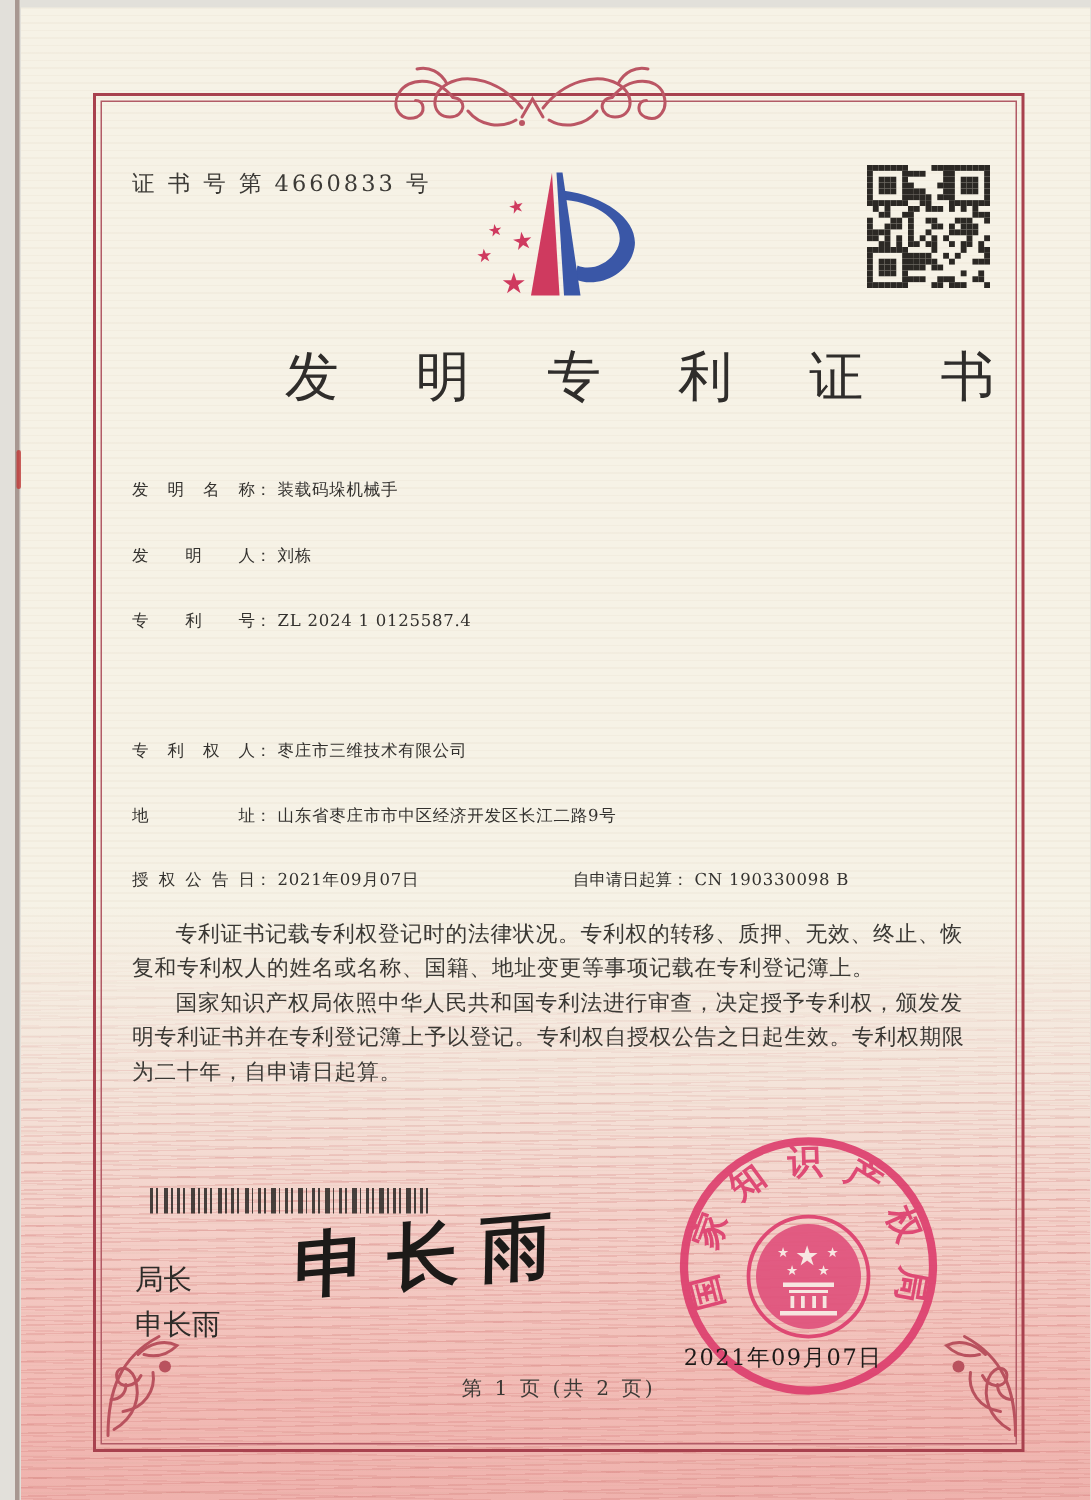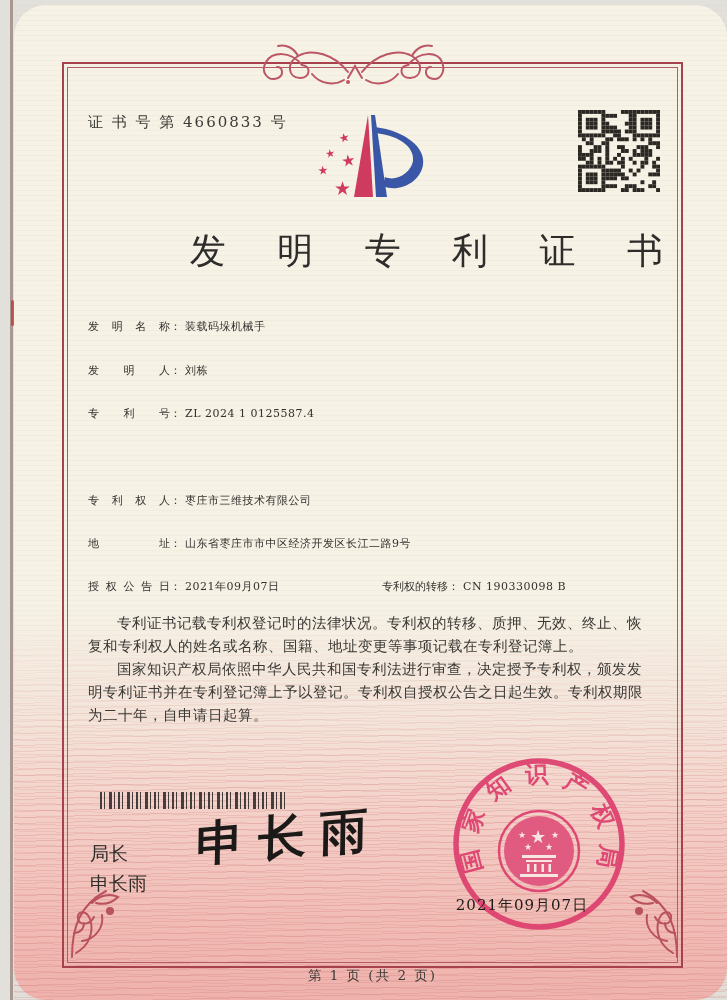--- a/index.html
+++ b/index.html
@@ -1,20 +1,20 @@
 <!DOCTYPE html>
 <html><head>
 <meta charset="utf-8">
 <style>
   * { margin:0; padding:0; box-sizing:border-box; }
   html,body { width:727px; height:1000px; }
   body { background:#e2e0da; font-family:"DejaVu Serif","Liberation Serif",serif; overflow:hidden; position:relative; }
 
   .paper { position:absolute; left:14px; top:5px; right:0; bottom:0;
-    background:linear-gradient(180deg,#f6f2e6 0%,#f6f2e6 60%,#f4e4da 72%,#f4cfc8 82%,#f2bcb6 92%,#efb2ad 100%);border-radius:32px; }
+    background:linear-gradient(180deg,#f6f2e6 0%,#f6f2e6 60%,#f4e4da 72%,#f4cfc8 82%,#f2bcb6 92%,#efb2ad 100%); }
   .laid-texture { position:absolute; inset:0;
     background:repeating-linear-gradient(180deg, rgba(190,165,135,0.07) 0 1px, transparent 1px 5px); }
   .wavelines { position:absolute; left:0; right:0; top:620px; bottom:0;
     background:
       repeating-linear-gradient(178.5deg, rgba(205,110,108,0.22) 0 1px, transparent 1px 6px),
       repeating-linear-gradient(181.5deg, rgba(205,110,108,0.16) 0 1px, transparent 1px 7px);
     -webkit-mask-image:linear-gradient(180deg, transparent 0%, #000 45%);
     mask-image:linear-gradient(180deg, transparent 0%, #000 45%); }
 
   .scan-edge { position:absolute; left:-4px; top:0; width:3px; height:100%; background:#6e5047; opacity:.55; }
@@ -53,21 +53,21 @@
 
   .signoff { position:absolute; left:76px; top:833px; font-size:19px; color:#2e2c29; line-height:30px; }
   .signature { position:absecute; }
   .signature { position:absolute; left:182px; top:800px; font-size:48px; font-weight:bold; color:#1c1a18;
     letter-spacing:14px; transform:rotate(-5deg) skewX(-6deg); font-family:"DejaVu Sans",cursive,sans-serif; }
 
   .seal { position:absolute; left:436px; top:750px; width:178px; height:178px; }
   .seal-date { position:absolute; left:420px; top:891px; width:176px; text-align:center;
     font-size:15px; font-weight:500; color:#1c1a18; letter-spacing:1px; }
 
-  .footer-page { position:absolute; left:48px; top:962px; width:621px; text-align:center;
+  .footer-page { position:absolute; left:48px; top:912px; width:621px; text-align:center;
     font-size:13.5px; color:#3c3a36; letter-spacing:2px; }
 </style>
 </head>
 <body>
 
 <div class="paper">
   <div class="laid-texture"></div>
   <div class="wavelines"></div>
 
   <div class="frame"></div>
@@ -374,21 +374,21 @@
   </div>
   <div class="field-row" style="top:488px">
     <span class="flabel">专利权人</span><span class="colon">：</span><span class="fvalue">枣庄市三维技术有限公司</span>
   </div>
   <div class="field-row" style="top:531px">
     <span class="flabel">地址</span><span class="colon">：</span><span class="fvalue">山东省枣庄市市中区经济开发区长江二路9号</span>
   </div>
   <div class="field-row" style="top:574px">
     <span class="flabel">授权公告日</span><span class="colon">：</span><span class="fvalue">2021年09月07日</span>
     <span class="grant-right">
-      <span>专利权的转移</span><span class="colon">：</span><span class="fvalue">CN 190330098 B</span>
+      <span>自申请日起算</span><span class="colon">：</span><span class="fvalue">CN 190330098 B</span>
     </span>
   </div>
 
   <div class="paragraphs">
     <p>专利证书记载专利权登记时的法律状况。专利权的转移、质押、无效、终止、恢复和专利权人的姓名或名称、国籍、地址变更等事项记载在专利登记簿上。</p>
     <p>国家知识产权局依照中华人民共和国专利法进行审查，决定授予专利权，颁发发明专利证书并在专利登记簿上予以登记。专利权自授权公告之日起生效。专利权期限为二十年，自申请日起算。</p>
   </div>
 
   <div class="barcode"></div>
 

